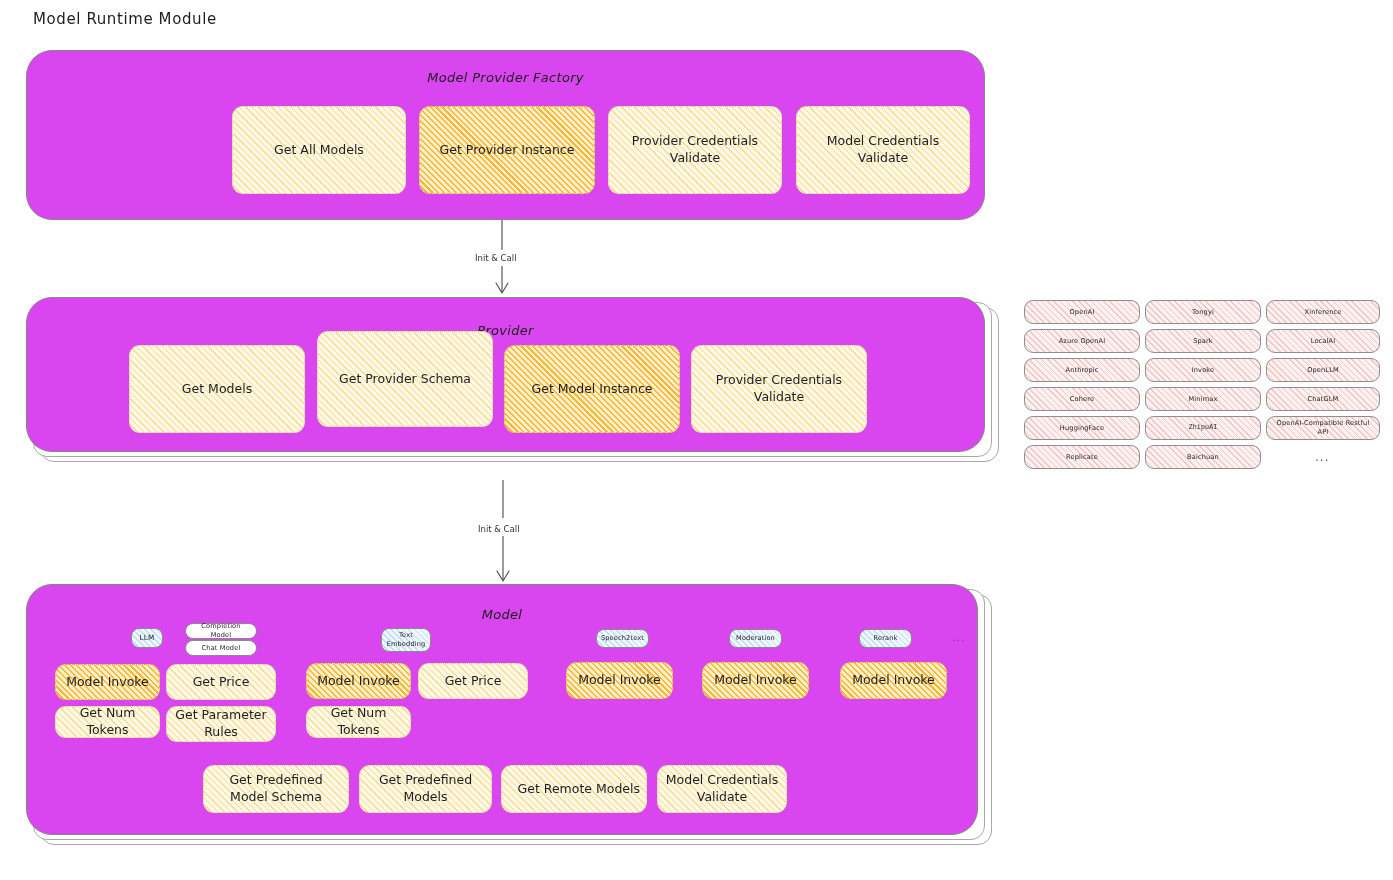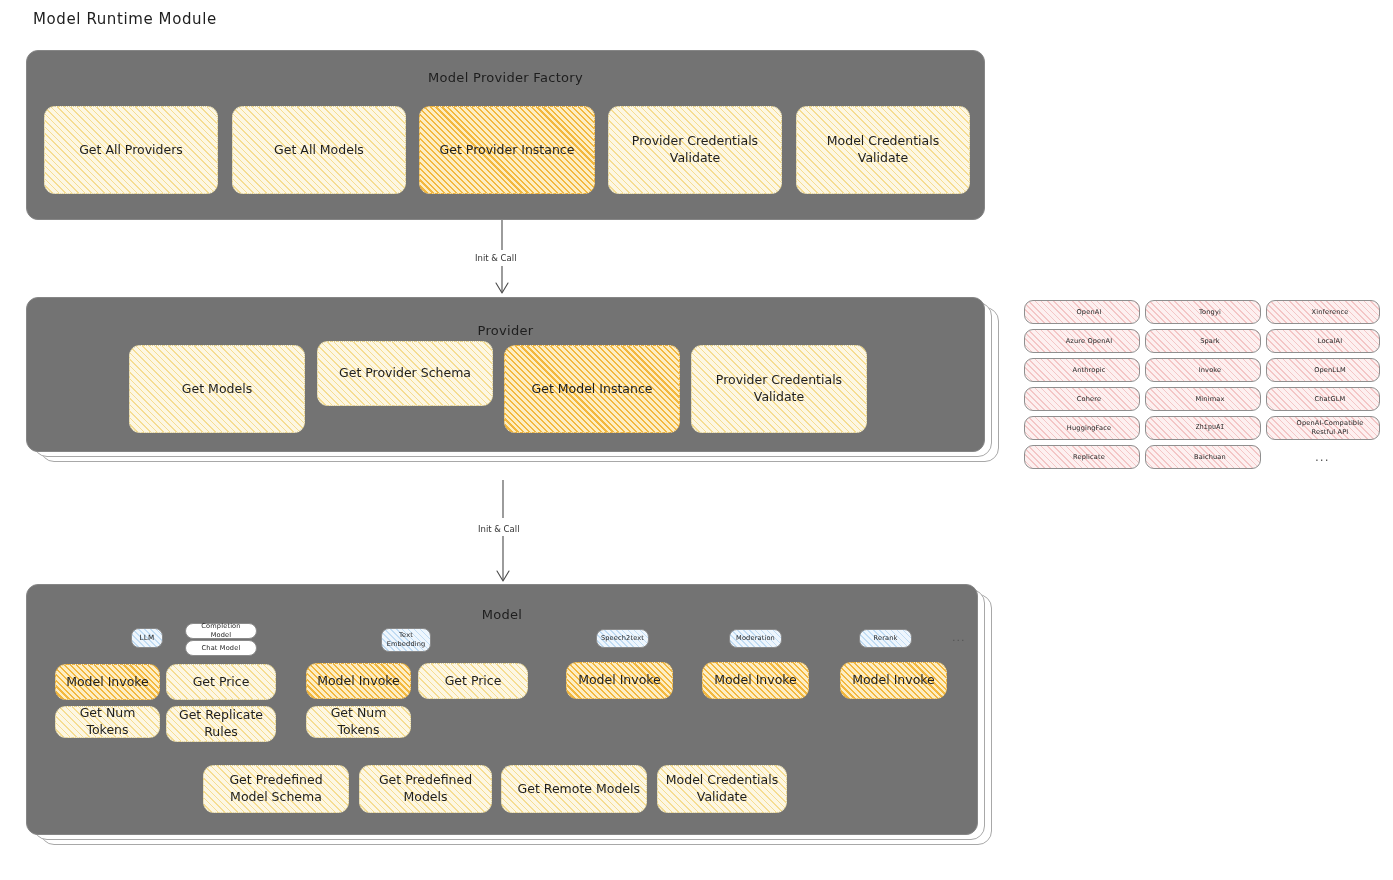--- a/index.html
+++ b/index.html
@@ -15,24 +15,25 @@
 
   
   .page-title{
     position:absolute;left:33px;top:10px;
     font-size:15px;letter-spacing:.6px;color:#1e1e1e;
   }
 
   
   .card{
     position:absolute;
-    background:#737373;
+    background:#d946ef;
     border:1.2px solid #868686;
-    border-radius:12px;
+    border-radius:26px;
     box-sizing:border-box;
+    font-style:italic;
   }
   .card-title{
     position:absolute;left:0;right:0;
     text-align:center;
     font-size:13px;color:#1e1e1e;
     letter-spacing:.3px;
   }
   
   .stack{
     position:absolute;
@@ -71,21 +72,20 @@
        rgba(255,255,255,0) 1.5px, rgba(255,255,255,0) 4.2px);
   }
   
   .fill-pink{
     border:1.2px solid #8f8f8f;
     border-radius:9px;
     background-color:#fdf0f0;
     background-image:repeating-linear-gradient(
        45deg, rgba(226,120,120,.35) 0px, rgba(226,120,120,.35) 1.1px,
        rgba(255,255,255,0) 1.1px, rgba(255,255,255,0) 4.4px);
-    padding-left:20px;
   }
   
   .fill-blue{
     border:1.2px solid #8a8a8a;
     border-radius:8px;
     background-color:#eef6fd;
     background-image:repeating-linear-gradient(
        45deg, rgba(90,160,220,.30) 0px, rgba(90,160,220,.30) 1px,
        rgba(255,255,255,0) 1px, rgba(255,255,255,0) 4.2px);
   }
@@ -111,23 +111,20 @@
 </head>
 <body>
 
 <div class="canvas">
 
   <div class="page-title">Model Runtime Module</div>
 
   <div class="card" style="left:26px;top:50px;width:959px;height:170px;">
     <div class="card-title" style="top:19px;">Model Provider Factory</div>
   </div>
-  <div class="chip fill-yellow t13" style="left:44px;top:106px;width:174px;height:88px;">
-    <span>Get All Providers</span>
-  </div>
   <div class="chip fill-orange t13" style="left:419px;top:106px;width:176px;height:88px;">
     <span>Get Provider Instance</span>
   </div>
   <div class="chip fill-yellow t13" style="left:232px;top:106px;width:174px;height:88px;">
     <span>Get All Models</span>
   </div>
   <div class="chip fill-yellow t13" style="left:608px;top:106px;width:174px;height:88px;">
     <span>Provider Credentials Validate</span>
   </div>
   <div class="chip fill-yellow t13" style="left:796px;top:106px;width:174px;height:88px;">
@@ -142,21 +139,21 @@
   <div class="arrow-label" style="left:475px;top:253px;">Init &amp; Call</div>
 
   <div class="stack" style="left:40px;top:307px;width:959px;height:155px;"></div>
   <div class="stack" style="left:33px;top:302px;width:959px;height:155px;"></div>
   <div class="card" style="left:26px;top:297px;width:959px;height:155px;">
     <div class="card-title" style="top:25px;">Provider</div>
   </div>
   <div class="chip fill-yellow t13" style="left:129px;top:345px;width:176px;height:88px;">
     <span>Get Models</span>
   </div>
-  <div class="chip fill-yellow t13" style="left:317px;top:341px;width:176px;height:65px;">
+  <div class="chip fill-yellow t13" style="left:317px;top:331px;width:176px;height:96px;">
     <span>Get Provider Schema</span>
   </div>
   <div class="chip fill-orange t13" style="left:504px;top:345px;width:176px;height:88px;">
     <span>Get Model Instance</span>
   </div>
   <div class="chip fill-yellow t13" style="left:691px;top:345px;width:176px;height:88px;">
     <span>Provider Credentials Validate</span>
   </div>
 
   <div style="position:absolute;left:1024px;top:300px;width:356px;height:175px;">
@@ -242,21 +239,21 @@
   <div class="chip fill-orange t13" style="left:55px;top:664px;width:105px;height:36px;">
     <span>Model Invoke</span>
   </div>
   <div class="chip fill-yellow t13" style="left:166px;top:664px;width:110px;height:36px;">
     <span>Get Price</span>
   </div>
   <div class="chip fill-yellow t13" style="left:55px;top:706px;width:105px;height:32px;">
     <span>Get Num Tokens</span>
   </div>
   <div class="chip fill-yellow t13" style="left:166px;top:706px;width:110px;height:36px;">
-    <span>Get Replicate Rules</span>
+    <span>Get Parameter Rules</span>
   </div>
 
   <div class="chip fill-blue t7" style="left:381px;top:628px;width:50px;height:24px;">
     <span>Text Embedding</span>
   </div>
   <div class="chip fill-orange t13" style="left:306px;top:663px;width:105px;height:36px;">
     <span>Model Invoke</span>
   </div>
   <div class="chip fill-yellow t13" style="left:418px;top:663px;width:110px;height:36px;">
     <span>Get Price</span>

